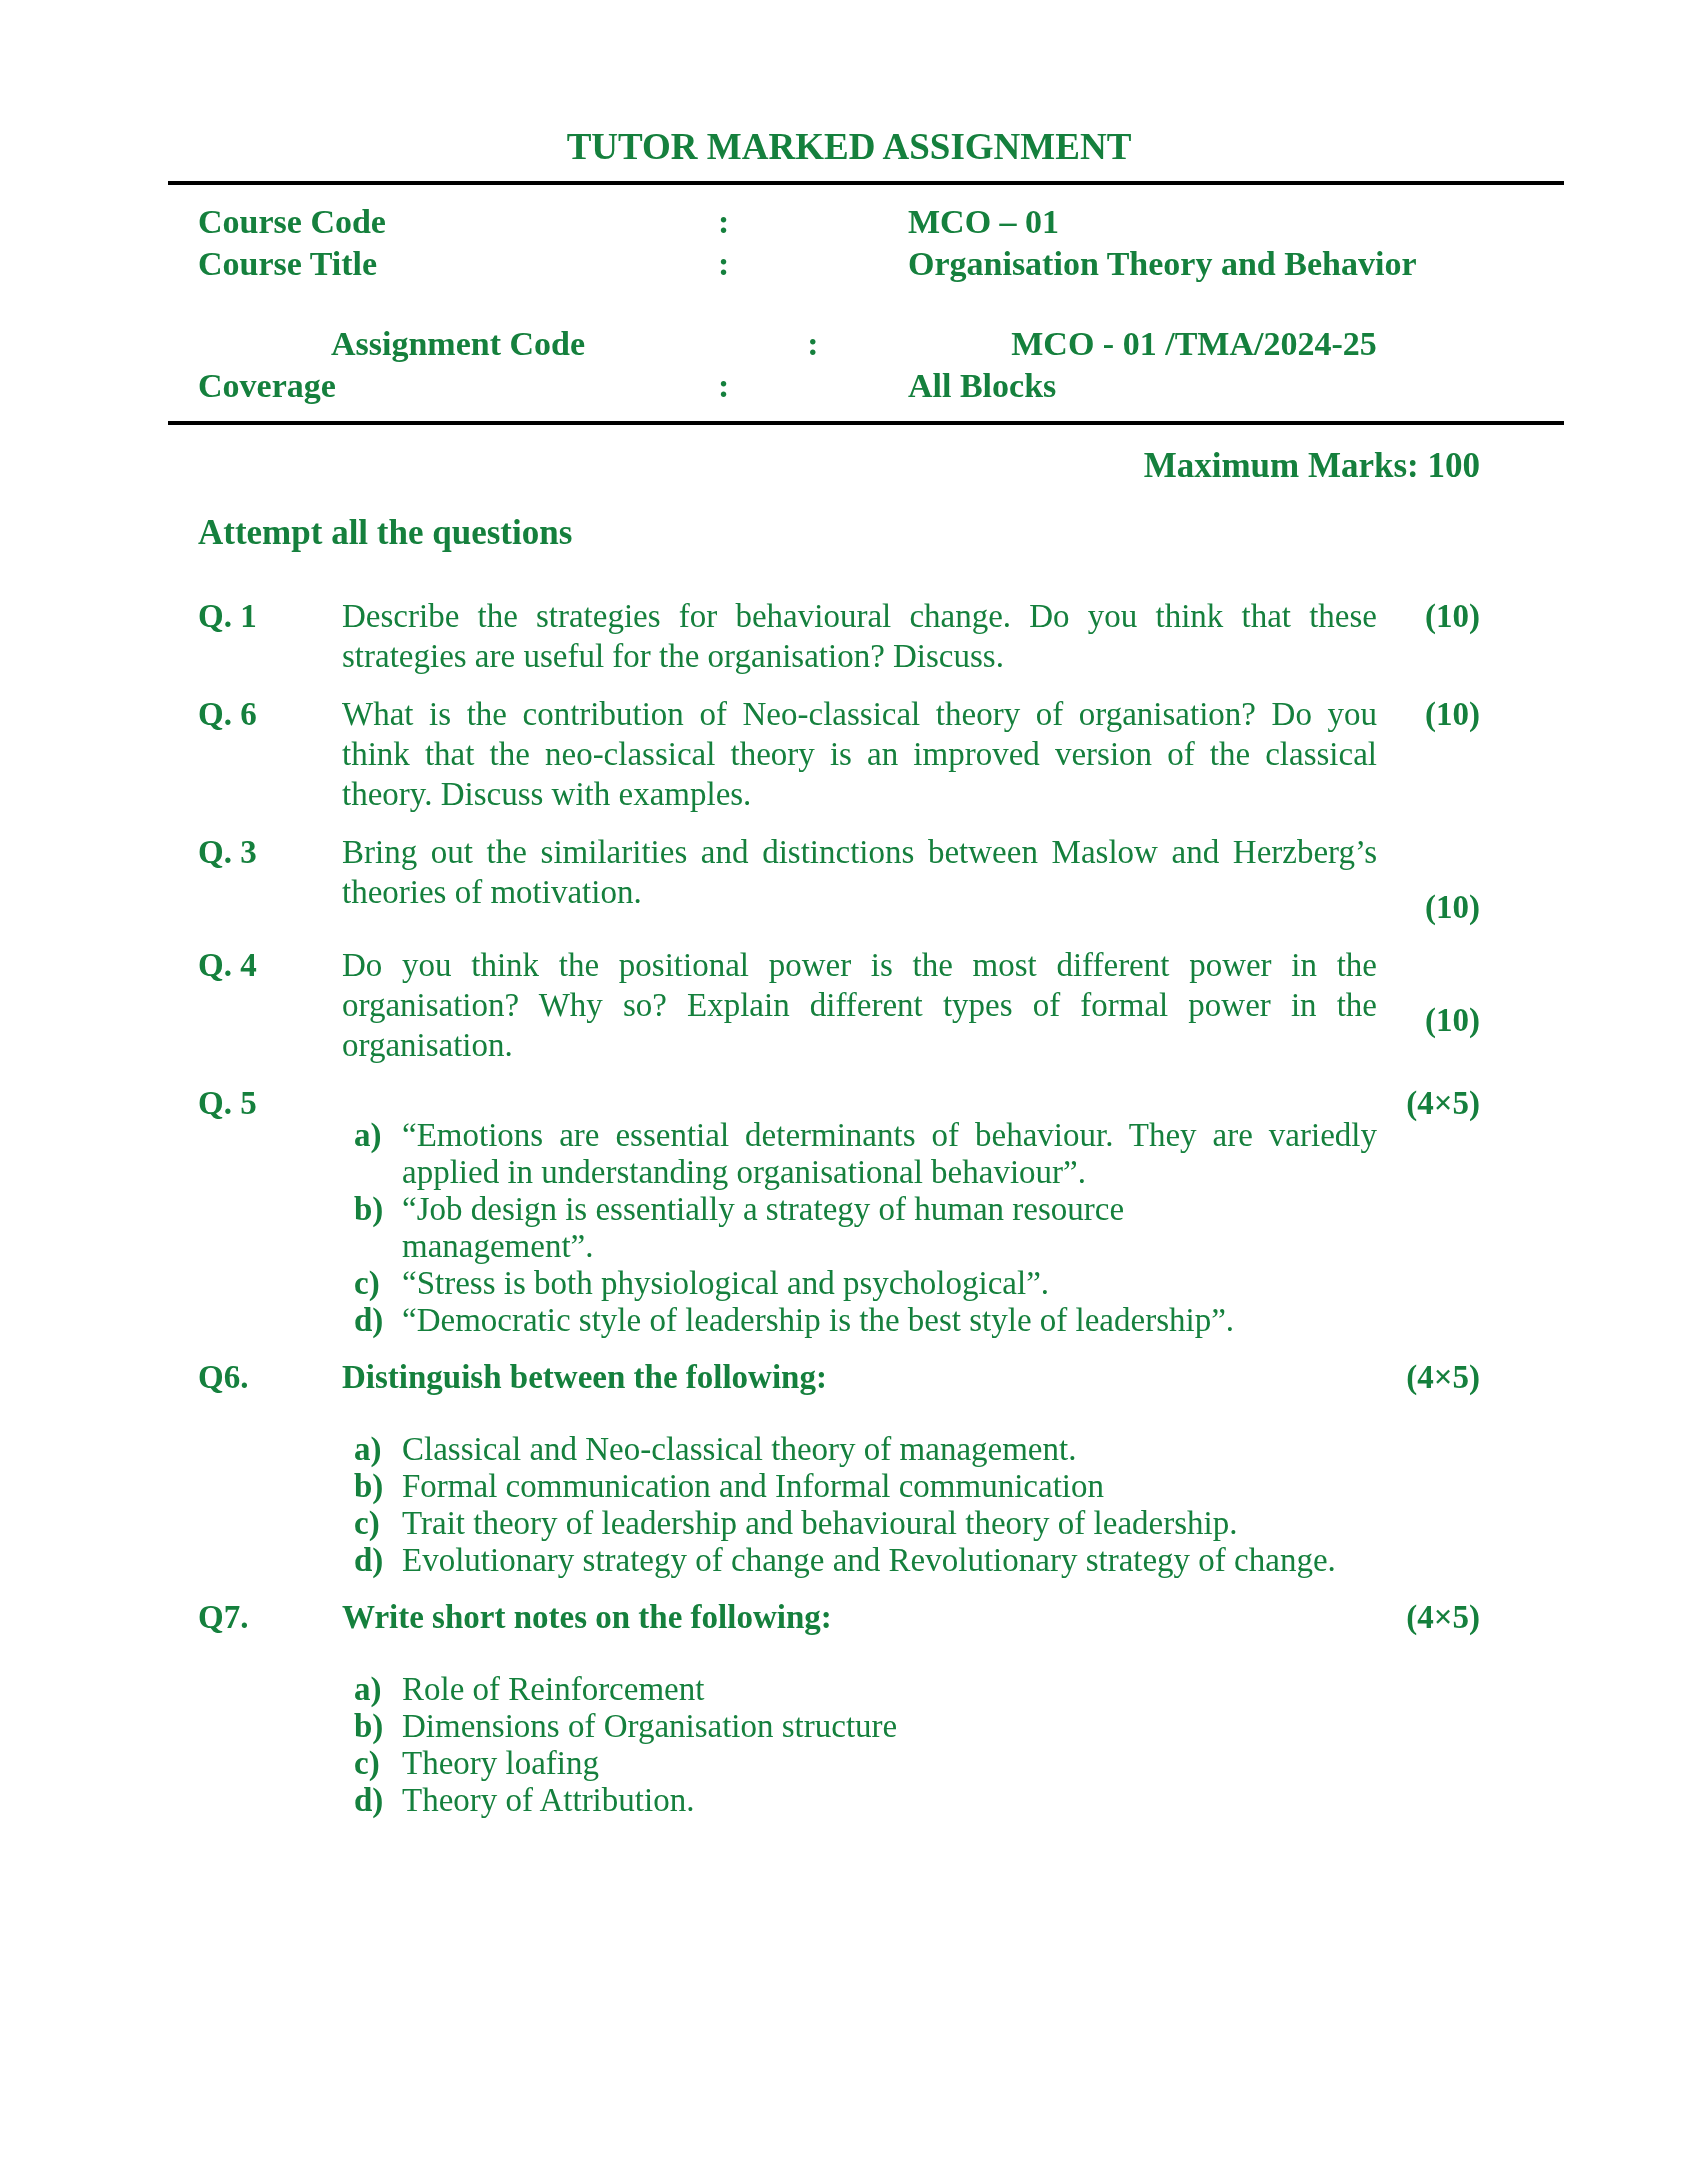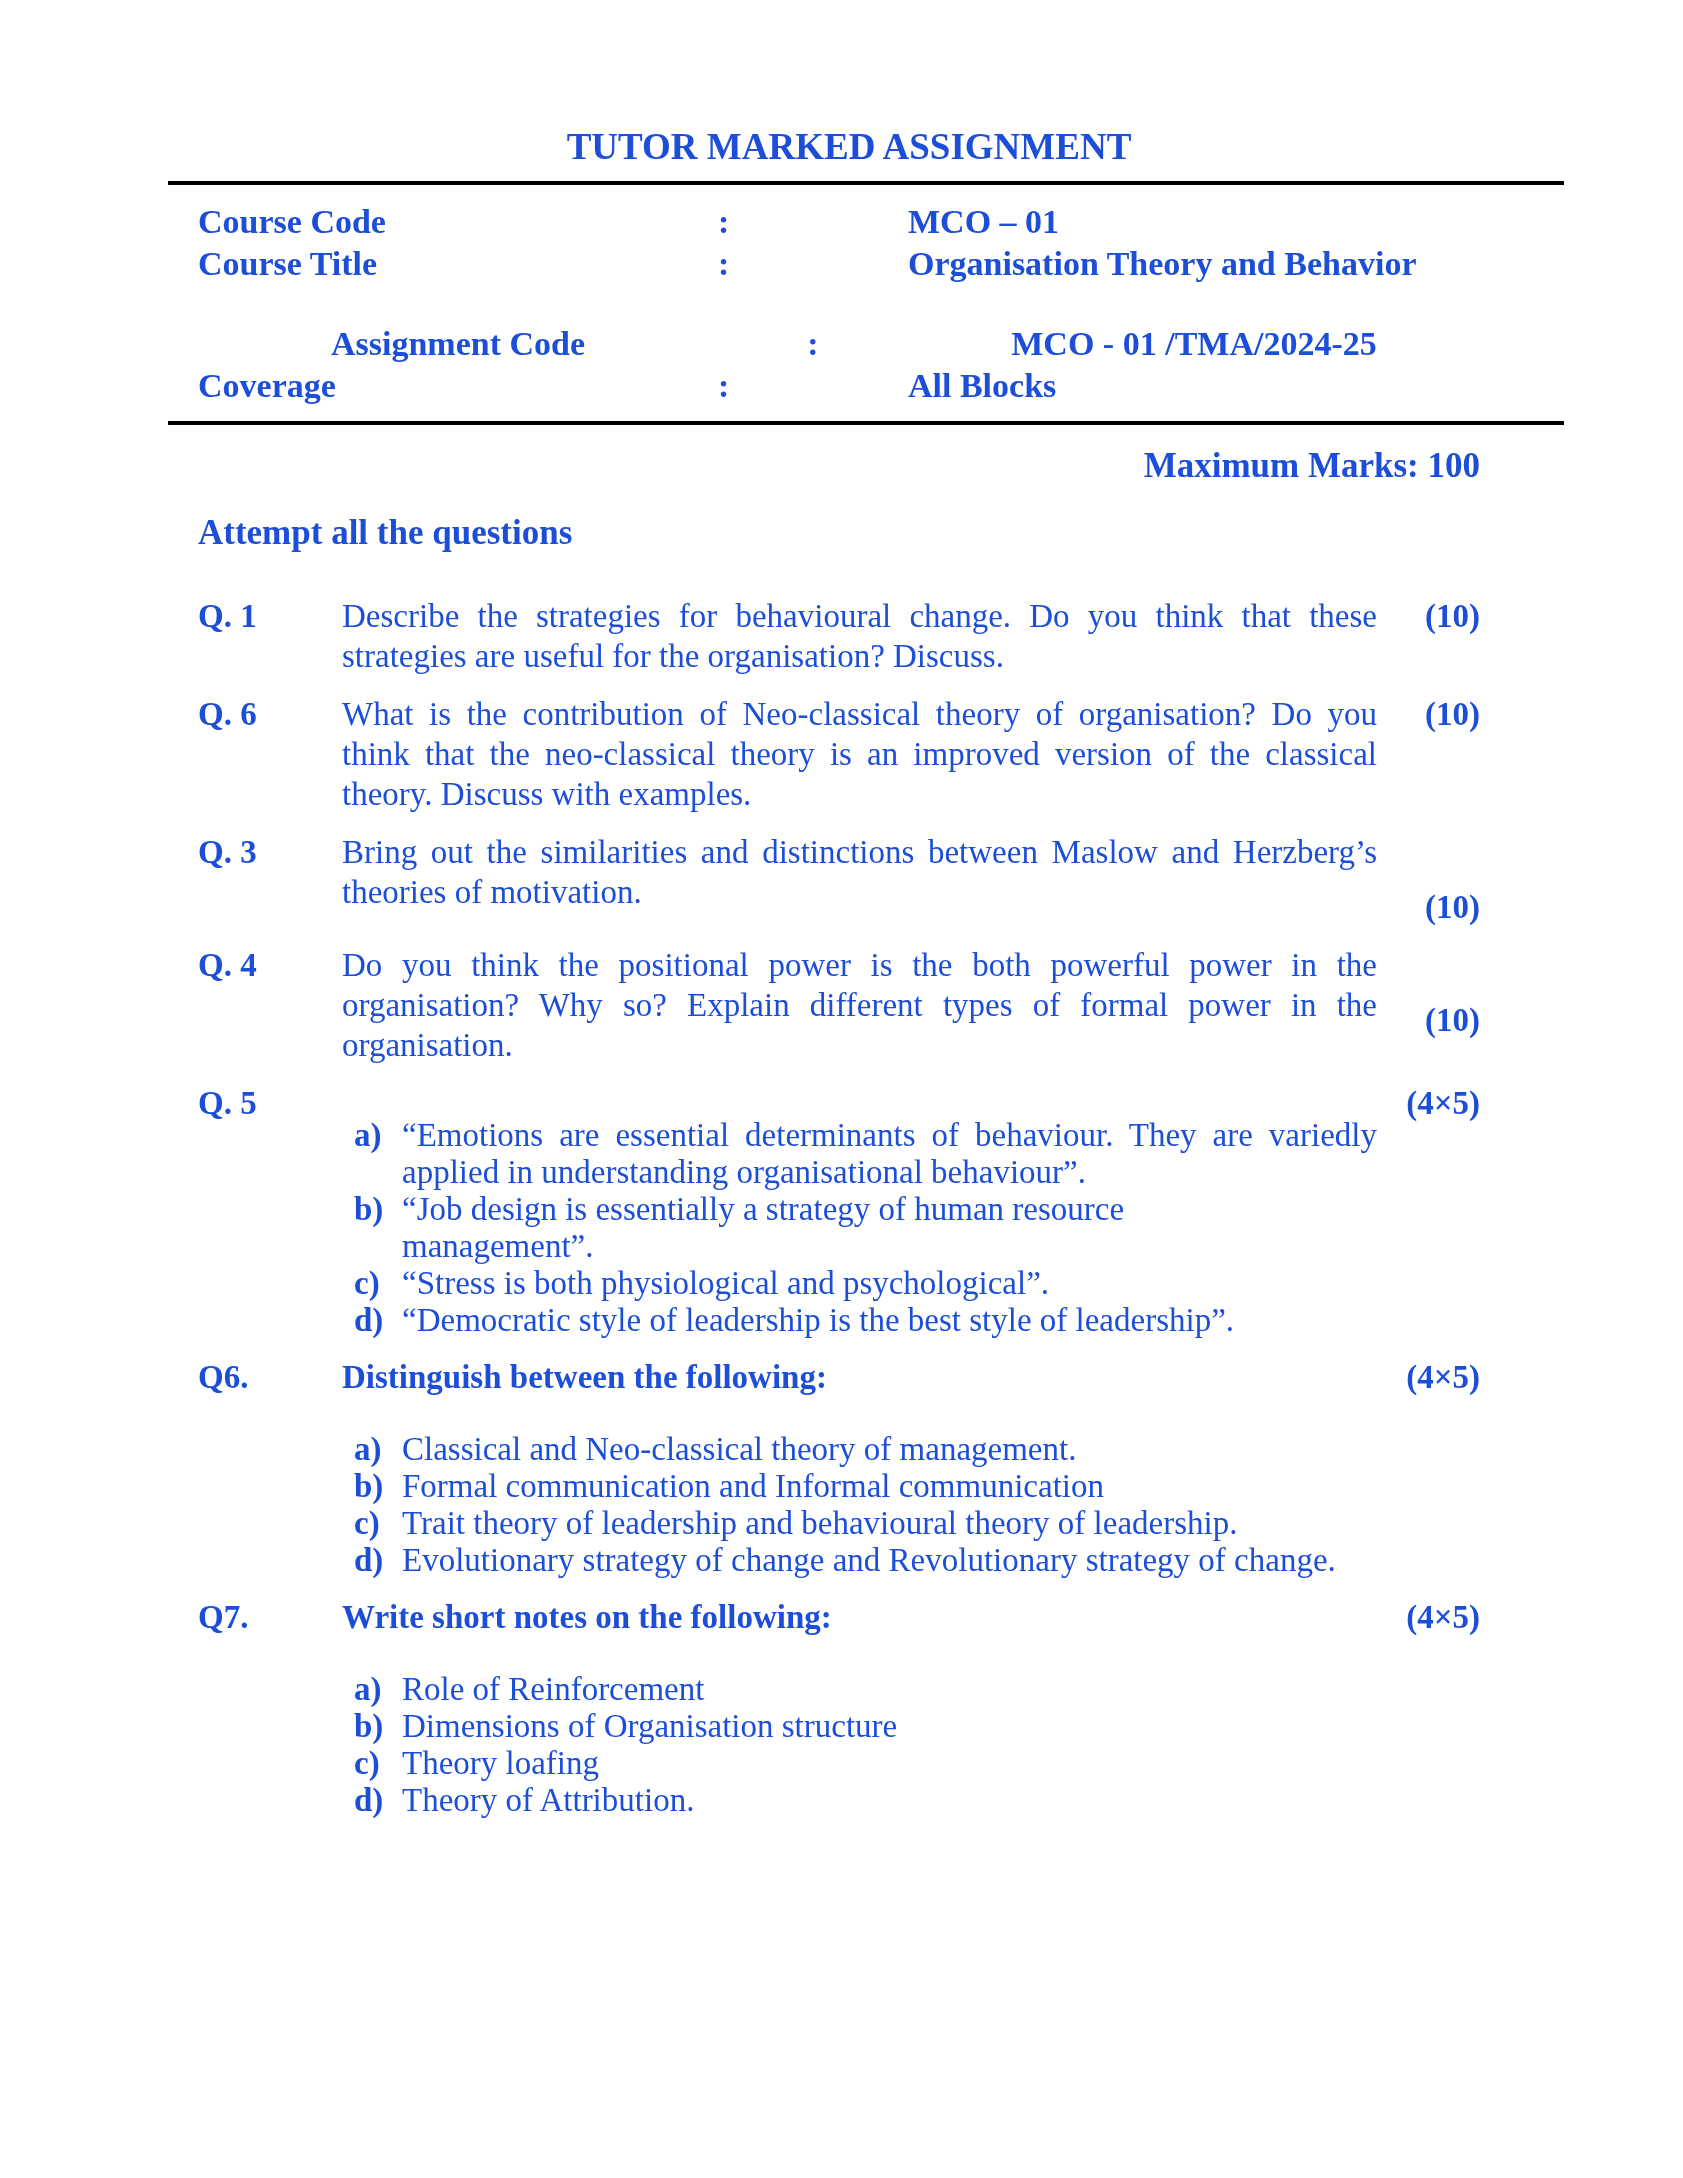--- a/index.html
+++ b/index.html
@@ -2,21 +2,21 @@
 <html><head>
 <meta charset="utf-8">
 <style>
   html,body { margin:0; padding:0; background:#e8e8e8; }
   .page {
     position: relative;
     width: 1683px;
     height: 2178px;
     margin: 0 auto;
     background: #ffffff;
-    color: #1d4ed8;
+    color: #15803d;
     font-family: "Liberation Serif", "DejaVu Serif", serif;
     box-sizing: border-box;
     padding: 125px 203px 0 168px;
     overflow: hidden;
   }
   .title {
     text-align: center;
     padding-left: 50px;
     font-weight: bold;
     font-size: 37px;
@@ -123,21 +123,21 @@
         <div class="q-num">Q. 3</div>
         <div class="q-body">
           <div class="ln stretch">Bring out the similarities and distinctions between Maslow and Herzberg’s</div>
           <div class="ln">theories of motivation.</div>
         </div>
         <div class="q-marks" style="padding-top: 55px;">(10)</div>
       </div>
       <div class="q">
         <div class="q-num">Q. 4</div>
         <div class="q-body">
-          <div class="ln stretch">Do you think the positional power is the both powerful power in the</div>
+          <div class="ln stretch">Do you think the positional power is the most different power in the</div>
           <div class="ln stretch">organisation? Why so? Explain different types of formal power in the</div>
           <div class="ln">organisation.</div>
         </div>
         <div class="q-marks" style="padding-top: 55px;">(10)</div>
       </div>
       <div class="q">
         <div class="q-num">Q. 5</div>
         <div class="q-body">
           <div class="items">
             <div class="item">

